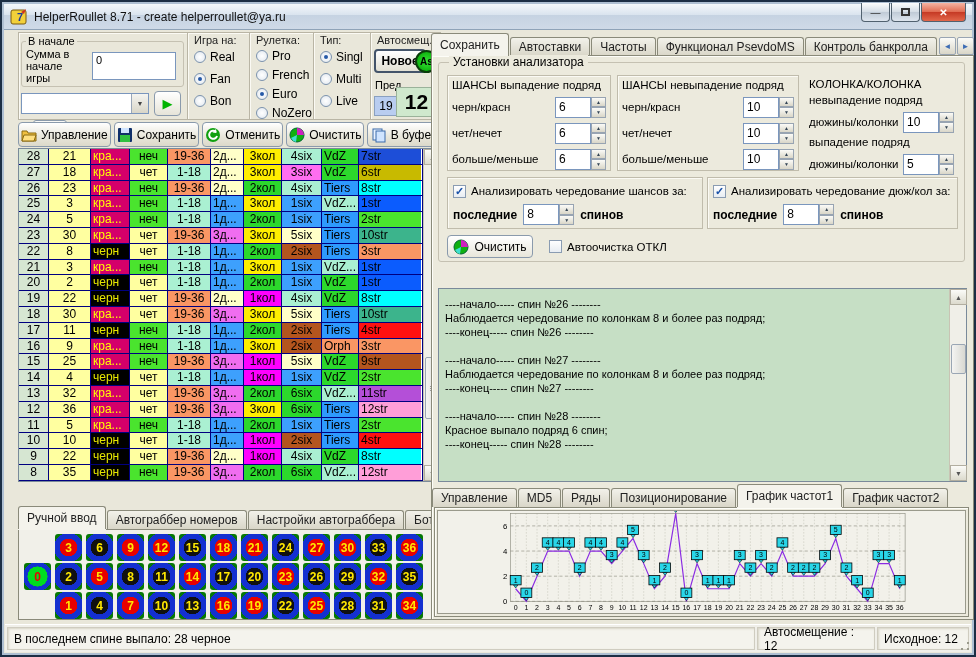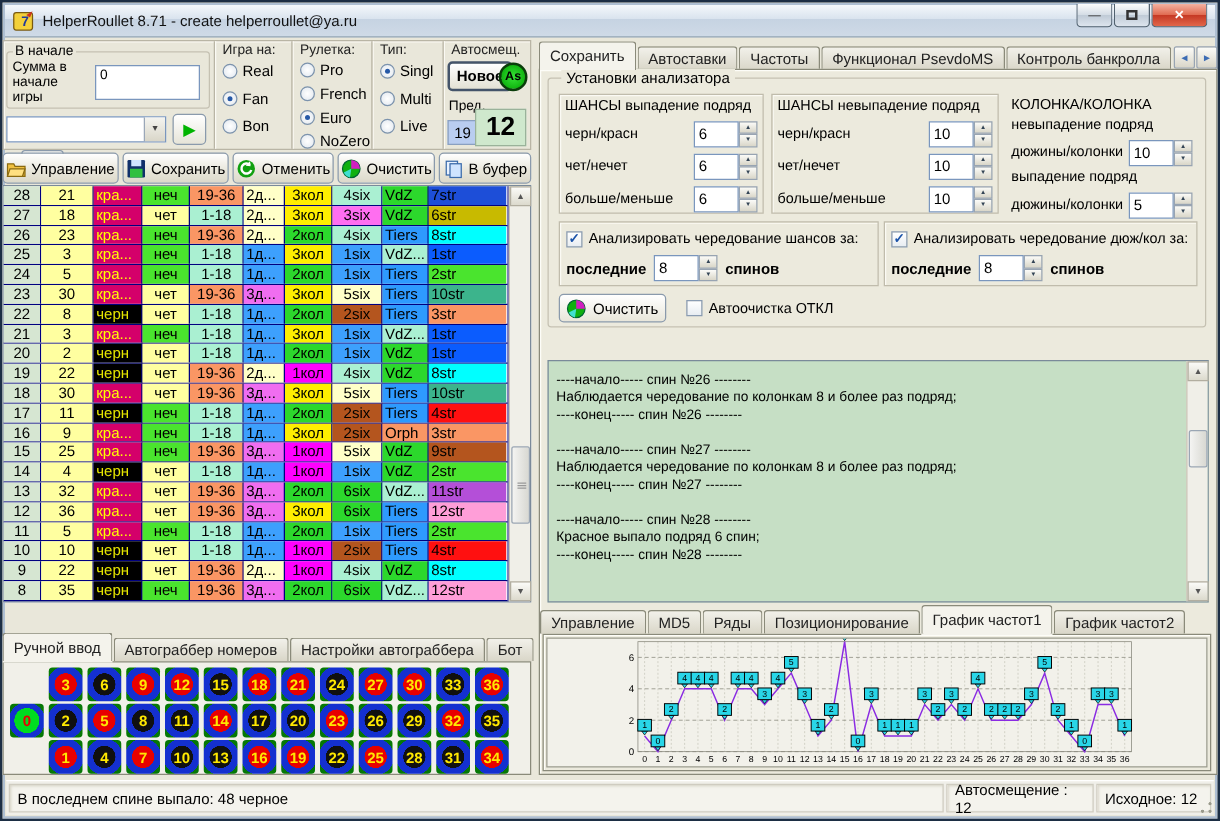--- a/index.html
+++ b/index.html
@@ -11,21 +11,21 @@
     background:linear-gradient(#f4f8fb,#d9e3ee 45%,#c6d3e2 46%,#cfdae7);border-bottom:1px solid #8fa3b8;padding:0 6px;}
   .app-icon{width:18px;height:18px;margin-right:6px;}
   .title-text{font-size:12px;color:#111;flex:1;}
   .winbtns{display:flex;gap:1px;margin-top:-8px;}
   .winbtn{width:29px;height:19px;border:1px solid #51616f;border-top:none;border-radius:0 0 4px 4px;
     display:flex;align-items:center;justify-content:center;font-size:10px;color:#333;
     background:linear-gradient(#fdfdfd,#d3dce5 50%,#bfcad6 51%,#dde5ee);}
   .winbtn.close{width:45px;background:linear-gradient(#f5b3a2,#e06a50 50%,#c53924 51%,#e2674b);color:#fff;font-weight:bold;}
   .maxglyph{width:9px;height:8px;border:2px solid #333;}
   
-  .left-pane{position:absolute;left:0;top:30px;width:474px;height:590px;}
+  .left-pane{position:absolute;left:16px;top:30px;width:474px;height:590px;}
   .right-pane{position:absolute;left:429px;top:30px;width:543px;height:590px;}
   .etched{border:1px solid #b9b5a5;box-shadow:inset 1px 1px 0 #fbfaf4;}
   
   .controls{position:absolute;left:0;top:0;width:423px;height:88px;display:flex;}
   .ctl-col{position:relative;height:100%;border-left:1px solid #b9b5a5;box-shadow:inset 1px 0 0 #fbfaf4;}
   .ctl-col:first-child{border-left:none;box-shadow:none;}
   .ctl-title{font-size:11px;color:#222;padding:1px 4px 0 6px;}
   fieldset.grp{margin:2px 3px 0 2px;border:1px solid #c5c1b2;border-radius:3px;padding:1px 3px 2px 4px;}
   fieldset.grp legend{font-size:11px;padding:0 2px;}
   .sum-row{display:flex;align-items:center;gap:4px;}
@@ -998,18 +998,18 @@
             <text x="507.445945945946" y="59.57142857142857" font-size="9" text-anchor="middle" fill="#000" font-family="Liberation Sans">3</text>
             <path d="M518.1486486486488 94.85714285714286 L524.1486486486488 94.85714285714286 L521.1486486486488 98.85714285714286 Z" fill="#29d6e8" stroke="#000" stroke-width="0.7"></path>
             <rect x="514.1486486486488" y="82.85714285714286" width="14" height="12" fill="#29d6e8" stroke="#000" stroke-width="1"></rect>
             <text x="521.1486486486488" y="91.85714285714286" font-size="9" text-anchor="middle" fill="#000" font-family="Liberation Sans">1</text>
           </svg>
       </div>
     </div>
   </div>
 
   <div class="statusbar">
-    <div class="spanel main">В последнем спине выпало: 48 черное</div>
+    <div class="spanel main">В последнем спине выпало: 28 черное</div>
     <div class="spanel" style="width:118px;">Автосмещение : 12</div>
     <div class="spanel" style="width:92px;">Исходное: 12</div>
   </div>
   <div class="gripdots"></div>
 </div>
 
 </body></html>

